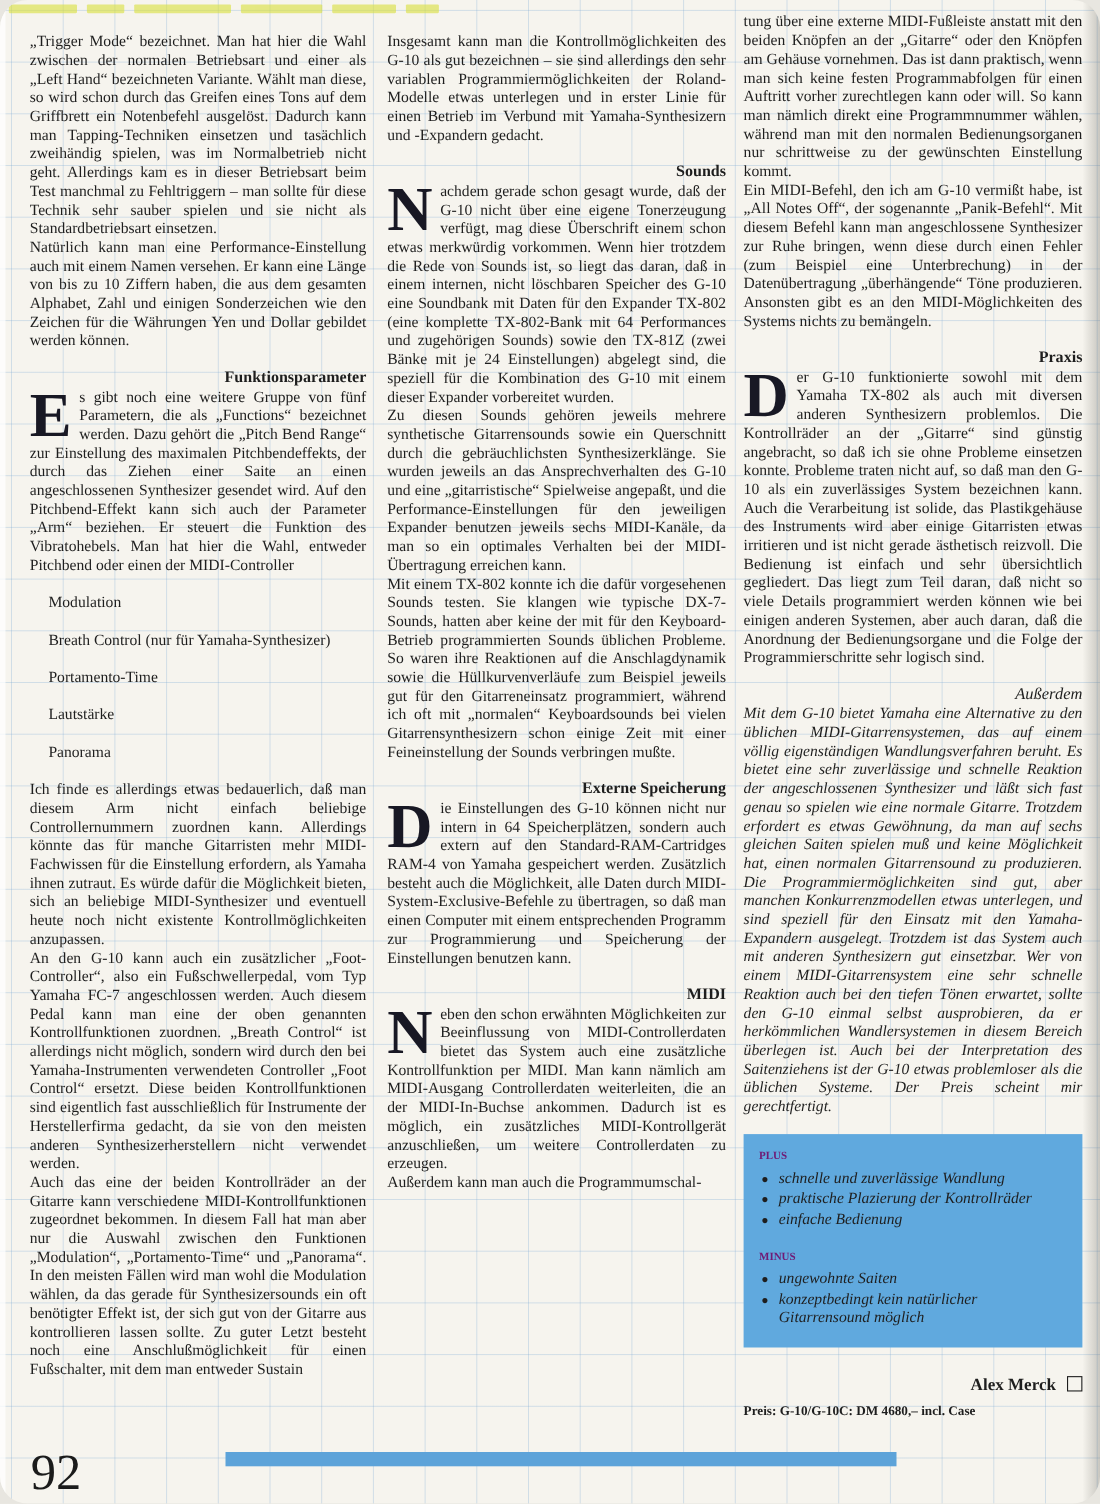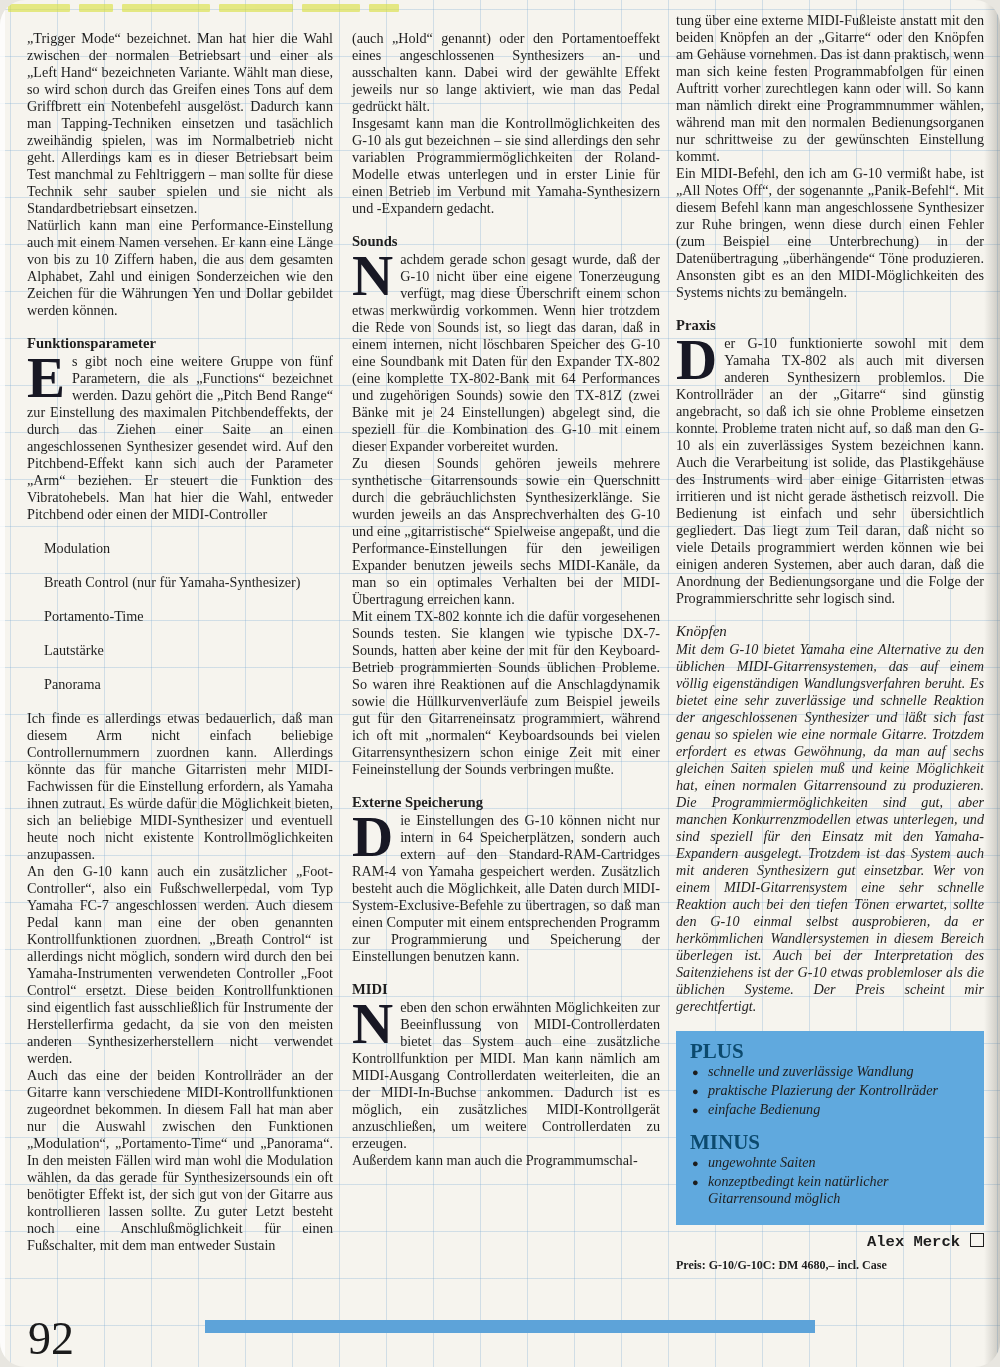--- a/index.html
+++ b/index.html
@@ -26,42 +26,42 @@
   .top-note span{display:inline-block;height:8px;background:#d9e03b;border-radius:1px;}
 
   .col{position:absolute;top:30px;text-align:justify;
     font-size:14.2px;line-height:17px;letter-spacing:0;}
   .col1{left:27px;width:306px;}
   .col2{left:352px;width:308px;}
   .col3{left:676px;width:308px;top:12px;}
 
   .para{margin:0;text-align:justify;}
   .para.hang{margin:0;}
-  .section-heading{font-weight:bold;text-align:left;margin:16px 0 1px;font-size:14.6px;}
+  .section-heading{font-weight:bold;text-align:right;margin:16px 0 1px;font-size:14.6px;}
   .section-heading.italic{font-style:italic;font-weight:normal;font-size:15px;}
   .dropcap{float:left;font-weight:bold;font-size:57px;line-height:44px;
     padding:3px 7px 0 0;color:#181824;}
   .plain-list{list-style:none;margin:16px 0;padding:0;text-align:left;}
   .plain-list li{margin:17px;}
   .italic{font-style:italic;}
 
   .plusminus-box{
     margin-top:16px;
     background:var(--accent_blue,#60a9de);
     padding:10px 14px 16px 14px;
     box-sizing:border-box;
     width:100%;
   }
-  .pm-label{font-weight:bold;font-size:21px;color:#0c4a6e;margin:2px 0 3px;}
+  .pm-label{font-weight:bold;font-size:10px;color:#701a75;margin:2px 0 3px;}
   .pm-label.minus{margin-top:16px;}
   .pm-list{list-style:none;margin:0;padding:0;font-style:italic;text-align:left;}
   .pm-list li{position:relative;padding-left:18px;margin:2px 0;}
   .pm-list li .bullet{position:absolute;left:2px;top:1px;font-style:normal;font-size:11px;}
 
-  .author-line{margin:8px 0 0;text-align:right;font-weight:bold;font-size:15.5px;font-family:Liberation Mono, monospace;}
+  .author-line{margin:26px 0 0;text-align:right;font-weight:bold;font-size:15.5px;}
   .author-square{display:inline-block;width:12px;height:12px;border:1.6px solid #1e1e1e;
     vertical-align:-1px;margin-left:10px;}
   .price-line{margin:6px 0 0;text-align:left;font-weight:bold;font-size:12px;}
 
   .bottom-bar{position:absolute;left:205px;top:1320px;width:610px;height:13px;
     background:var(--bar_blue,#5da3d9);}
   .page-number{position:absolute;left:28px;top:1312px;font-size:46px;color:#1b1b1b;
     font-family:"Liberation Serif","DejaVu Serif",serif;}
 </style>
 </head>
@@ -89,39 +89,38 @@
       <li>Portamento-Time</li>
       <li>Lautstärke</li>
       <li>Panorama</li>
     </ul>
     <p class="para">Ich finde es allerdings etwas bedauerlich, daß man diesem Arm nicht einfach beliebige Controllernummern zuordnen kann. Allerdings könnte das für manche Gitarristen mehr MIDI-Fachwissen für die Einstellung erfordern, als Yamaha ihnen zutraut. Es würde dafür die Möglichkeit bieten, sich an beliebige MIDI-Synthesizer und eventuell heute noch nicht existente Kontrollmöglichkeiten anzupassen.</p>
     <p class="para">An den G-10 kann auch ein zusätzlicher „Foot-Controller“, also ein Fußschwellerpedal, vom Typ Yamaha FC-7 angeschlossen werden. Auch diesem Pedal kann man eine der oben genannten Kontrollfunktionen zuordnen. „Breath Control“ ist allerdings nicht möglich, sondern wird durch den bei Yamaha-Instrumenten verwendeten Controller „Foot Control“ ersetzt. Diese beiden Kontrollfunktionen sind eigentlich fast ausschließlich für Instrumente der Herstellerfirma gedacht, da sie von den meisten anderen Synthesizerherstellern nicht verwendet werden.</p>
     <p class="para">Auch das eine der beiden Kontrollräder an der Gitarre kann verschiedene MIDI-Kontrollfunktionen zugeordnet bekommen. In diesem Fall hat man aber nur die Auswahl zwischen den Funktionen „Modulation“, „Portamento-Time“ und „Panorama“. In den meisten Fällen wird man wohl die Modulation wählen, da das gerade für Synthesizersounds ein oft benötigter Effekt ist, der sich gut von der Gitarre aus kontrollieren lassen sollte. Zu guter Letzt besteht noch eine Anschlußmöglichkeit für einen Fußschalter, mit dem man entweder Sustain</p>
   </div>
 
   <div class="col col2">
-    <p class="para">(auch „Hold“ genannt) oder den Portamentoeffekt eines angeschlossenen Synthesizers an- und ausschalten kann. Dabei wird der gewählte Effekt jeweils nur so lange aktiviert, wie man das Pedal gedrückt hält.</p>
     <p class="para">Insgesamt kann man die Kontrollmöglichkeiten des G-10 als gut bezeichnen – sie sind allerdings den sehr variablen Programmiermöglichkeiten der Roland-Modelle etwas unterlegen und in erster Linie für einen Betrieb im Verbund mit Yamaha-Synthesizern und -Expandern gedacht.</p>
     <div class="section-heading">Sounds</div>
     <p class="para hang"><span class="dropcap">N</span><span>achdem gerade schon gesagt wurde, daß der G-10 nicht über eine eigene Tonerzeugung verfügt, mag diese Überschrift einem schon etwas merkwürdig vorkommen. Wenn hier trotzdem die Rede von Sounds ist, so liegt das daran, daß in einem internen, nicht löschbaren Speicher des G-10 eine Soundbank mit Daten für den Expander TX-802 (eine komplette TX-802-Bank mit 64 Performances und zugehörigen Sounds) sowie den TX-81Z (zwei Bänke mit je 24 Einstellungen) abgelegt sind, die speziell für die Kombination des G-10 mit einem dieser Expander vorbereitet wurden.</span></p>
     <p class="para">Zu diesen Sounds gehören jeweils mehrere synthetische Gitarrensounds sowie ein Querschnitt durch die gebräuchlichsten Synthesizerklänge. Sie wurden jeweils an das Ansprechverhalten des G-10 und eine „gitarristische“ Spielweise angepaßt, und die Performance-Einstellungen für den jeweiligen Expander benutzen jeweils sechs MIDI-Kanäle, da man so ein optimales Verhalten bei der MIDI-Übertragung erreichen kann.</p>
     <p class="para">Mit einem TX-802 konnte ich die dafür vorgesehenen Sounds testen. Sie klangen wie typische DX-7-Sounds, hatten aber keine der mit für den Keyboard-Betrieb programmierten Sounds üblichen Probleme. So waren ihre Reaktionen auf die Anschlagdynamik sowie die Hüllkurvenverläufe zum Beispiel jeweils gut für den Gitarreneinsatz programmiert, während ich oft mit „normalen“ Keyboardsounds bei vielen Gitarrensynthesizern schon einige Zeit mit einer Feineinstellung der Sounds verbringen mußte.</p>
     <div class="section-heading">Externe Speicherung</div>
     <p class="para hang"><span class="dropcap">D</span><span>ie Einstellungen des G-10 können nicht nur intern in 64 Speicherplätzen, sondern auch extern auf den Standard-RAM-Cartridges RAM-4 von Yamaha gespeichert werden. Zusätzlich besteht auch die Möglichkeit, alle Daten durch MIDI-System-Exclusive-Befehle zu übertragen, so daß man einen Computer mit einem entsprechenden Programm zur Programmierung und Speicherung der Einstellungen benutzen kann.</span></p>
     <div class="section-heading">MIDI</div>
     <p class="para hang"><span class="dropcap">N</span><span>eben den schon erwähnten Möglichkeiten zur Beeinflussung von MIDI-Controllerdaten bietet das System auch eine zusätzliche Kontrollfunktion per MIDI. Man kann nämlich am MIDI-Ausgang Controllerdaten weiterleiten, die an der MIDI-In-Buchse ankommen. Dadurch ist es möglich, ein zusätzliches MIDI-Kontrollgerät anzuschließen, um weitere Controllerdaten zu erzeugen.</span></p>
     <p class="para">Außerdem kann man auch die Programmumschal-</p>
   </div>
 
   <div class="col col3">
     <p class="para">tung über eine externe MIDI-Fußleiste anstatt mit den beiden Knöpfen an der „Gitarre“ oder den Knöpfen am Gehäuse vornehmen. Das ist dann praktisch, wenn man sich keine festen Programmabfolgen für einen Auftritt vorher zurechtlegen kann oder will. So kann man nämlich direkt eine Programmnummer wählen, während man mit den normalen Bedienungsorganen nur schrittweise zu der gewünschten Einstellung kommt.</p>
     <p class="para">Ein MIDI-Befehl, den ich am G-10 vermißt habe, ist „All Notes Off“, der sogenannte „Panik-Befehl“. Mit diesem Befehl kann man angeschlossene Synthesizer zur Ruhe bringen, wenn diese durch einen Fehler (zum Beispiel eine Unterbrechung) in der Datenübertragung „überhängende“ Töne produzieren. Ansonsten gibt es an den MIDI-Möglichkeiten des Systems nichts zu bemängeln.</p>
     <div class="section-heading">Praxis</div>
     <p class="para hang"><span class="dropcap">D</span><span>er G-10 funktionierte sowohl mit dem Yamaha TX-802 als auch mit diversen anderen Synthesizern problemlos. Die Kontrollräder an der „Gitarre“ sind günstig angebracht, so daß ich sie ohne Probleme einsetzen konnte. Probleme traten nicht auf, so daß man den G-10 als ein zuverlässiges System bezeichnen kann. Auch die Verarbeitung ist solide, das Plastikgehäuse des Instruments wird aber einige Gitarristen etwas irritieren und ist nicht gerade ästhetisch reizvoll. Die Bedienung ist einfach und sehr übersichtlich gegliedert. Das liegt zum Teil daran, daß nicht so viele Details programmiert werden können wie bei einigen anderen Systemen, aber auch daran, daß die Anordnung der Bedienungsorgane und die Folge der Programmierschritte sehr logisch sind.</span></p>
-    <div class="section-heading italic">Knöpfen</div>
+    <div class="section-heading italic">Außerdem</div>
     <p class="para italic">Mit dem G-10 bietet Yamaha eine Alternative zu den üblichen MIDI-Gitarrensystemen, das auf einem völlig eigenständigen Wandlungsverfahren beruht. Es bietet eine sehr zuverlässige und schnelle Reaktion der angeschlossenen Synthesizer und läßt sich fast genau so spielen wie eine normale Gitarre. Trotzdem erfordert es etwas Gewöhnung, da man auf sechs gleichen Saiten spielen muß und keine Möglichkeit hat, einen normalen Gitarrensound zu produzieren. Die Programmiermöglichkeiten sind gut, aber manchen Konkurrenzmodellen etwas unterlegen, und sind speziell für den Einsatz mit den Yamaha-Expandern ausgelegt. Trotzdem ist das System auch mit anderen Synthesizern gut einsetzbar. Wer von einem MIDI-Gitarrensystem eine sehr schnelle Reaktion auch bei den tiefen Tönen erwartet, sollte den G-10 einmal selbst ausprobieren, da er herkömmlichen Wandlersystemen in diesem Bereich überlegen ist. Auch bei der Interpretation des Saitenziehens ist der G-10 etwas problemloser als die üblichen Systeme. Der Preis scheint mir gerechtfertigt.</p>
 
     <div class="plusminus-box">
       <div class="pm-label">PLUS</div>
       <ul class="pm-list">
         <li><span class="bullet">●</span><span>schnelle und zuverlässige Wandlung</span></li>
         <li><span class="bullet">●</span><span>praktische Plazierung der Kontrollräder</span></li>
         <li><span class="bullet">●</span><span>einfache Bedienung</span></li>
       </ul>
       <div class="pm-label minus">MINUS</div>

